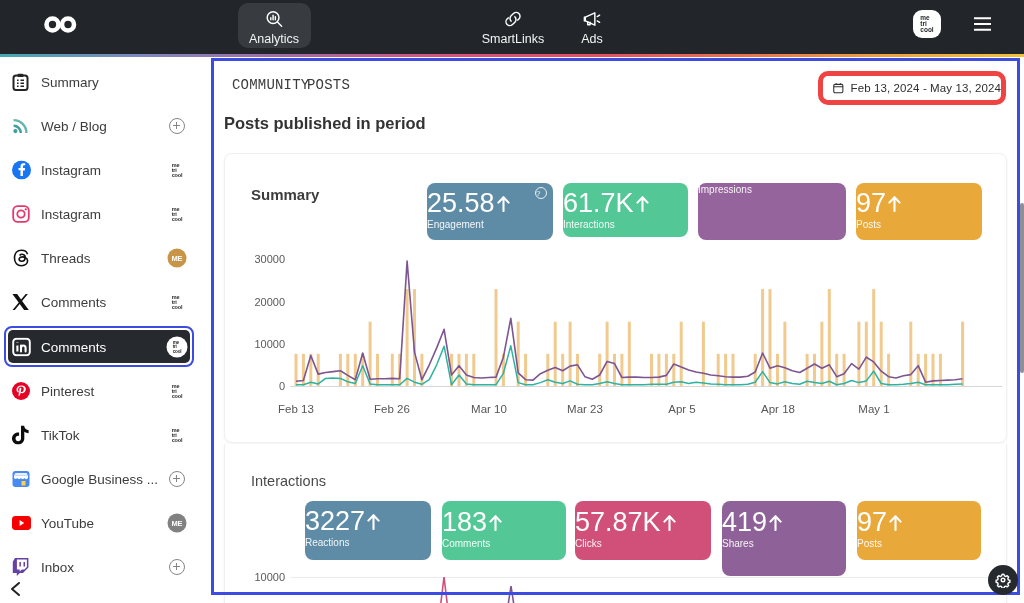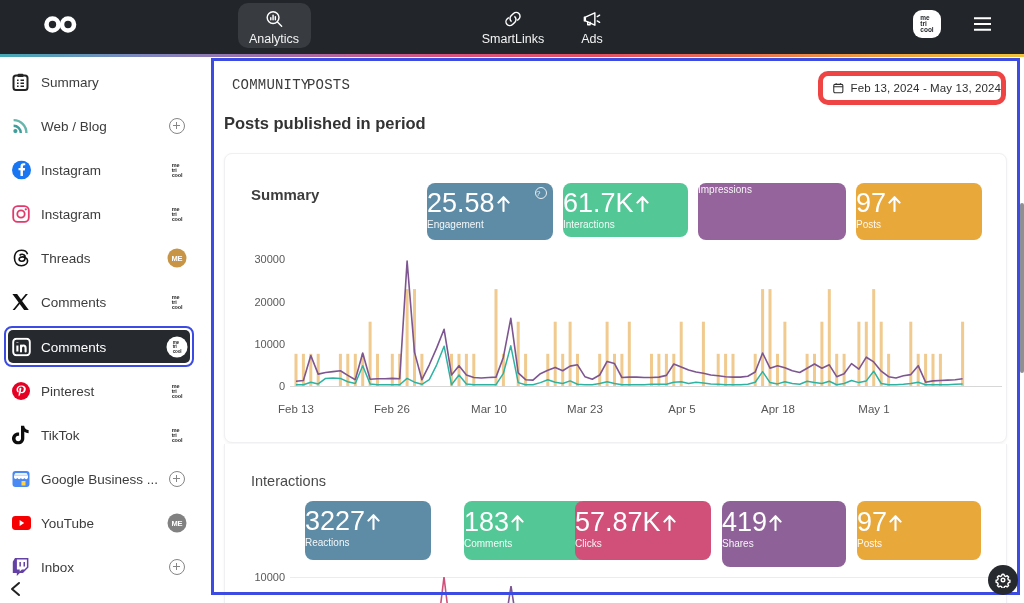--- a/index.html
+++ b/index.html
@@ -340,33 +340,33 @@
 </svg>
 
 <div class="card" style="left:224px;top:444px;width:783px;height:172px;border-top:none;border-radius:0 0 8px 8px"></div>
 <div class="abs" style="left:251px;top:473px;font-size:14.5px;color:#4a4a4a;z-index:2">Interactions</div>
 <div class="statbox" style="left:305px;top:501px;width:126px;height:59px;background:#5e8ca6">
   <div class="statv" style="">3227<svg class="uar" width="13" height="17" viewBox="0 0 13 17">
         <path d="M6.5 16 V2.8 M1.4 7.6 L6.5 2.2 L11.6 7.6" fill="none" stroke="#fff" stroke-width="2.1" stroke-linecap="round" stroke-linejoin="round"></path>
       </svg></div>
     <div class="statl">Reactions</div>
 </div>
-<div class="statbox" style="left:464px;top:501px;width:124px;height:59px;background:#53c795">
+<div class="statbox" style="left:442px;top:501px;width:124px;height:59px;background:#53c795">
   <div class="statv" style="margin-top:6px">183<svg class="uar" width="13" height="17" viewBox="0 0 13 17">
         <path d="M6.5 16 V2.8 M1.4 7.6 L6.5 2.2 L11.6 7.6" fill="none" stroke="#fff" stroke-width="2.1" stroke-linecap="round" stroke-linejoin="round"></path>
       </svg></div>
     <div class="statl">Comments</div>
 </div>
 <div class="statbox" style="left:575px;top:501px;width:136px;height:59px;background:#d0507a">
   <div class="statv" style="margin-top:6px">57.87K<svg class="uar" width="13" height="17" viewBox="0 0 13 17">
         <path d="M6.5 16 V2.8 M1.4 7.6 L6.5 2.2 L11.6 7.6" fill="none" stroke="#fff" stroke-width="2.1" stroke-linecap="round" stroke-linejoin="round"></path>
       </svg></div>
     <div class="statl">Clicks</div>
 </div>
-<div class="statbox" style="left:722px;top:501px;width:124px;height:66px;background:#8e6298">
+<div class="statbox" style="left:722px;top:501px;width:124px;height:75px;background:#8e6298">
   <div class="statv" style="margin-top:6px">419<svg class="uar" width="13" height="17" viewBox="0 0 13 17">
         <path d="M6.5 16 V2.8 M1.4 7.6 L6.5 2.2 L11.6 7.6" fill="none" stroke="#fff" stroke-width="2.1" stroke-linecap="round" stroke-linejoin="round"></path>
       </svg></div>
     <div class="statl">Shares</div>
 </div>
 <div class="statbox" style="left:857px;top:501px;width:124px;height:59px;background:#e9a83a">
   <div class="statv" style="margin-top:6px">97<svg class="uar" width="13" height="17" viewBox="0 0 13 17">
         <path d="M6.5 16 V2.8 M1.4 7.6 L6.5 2.2 L11.6 7.6" fill="none" stroke="#fff" stroke-width="2.1" stroke-linecap="round" stroke-linejoin="round"></path>
       </svg></div>
     <div class="statl">Posts</div>

